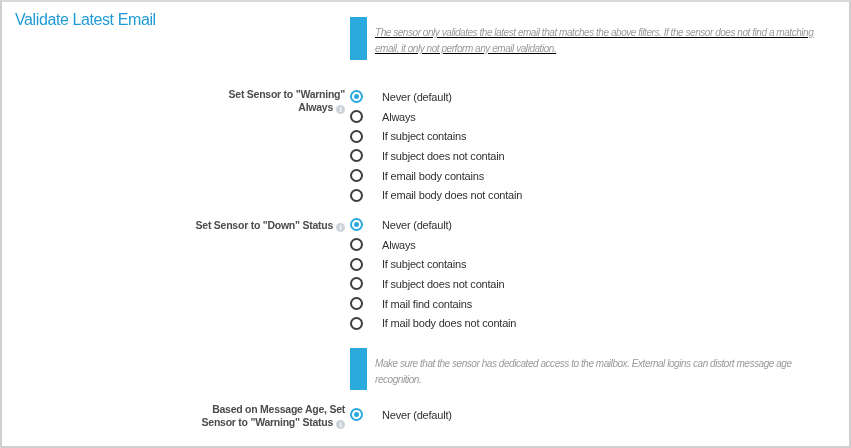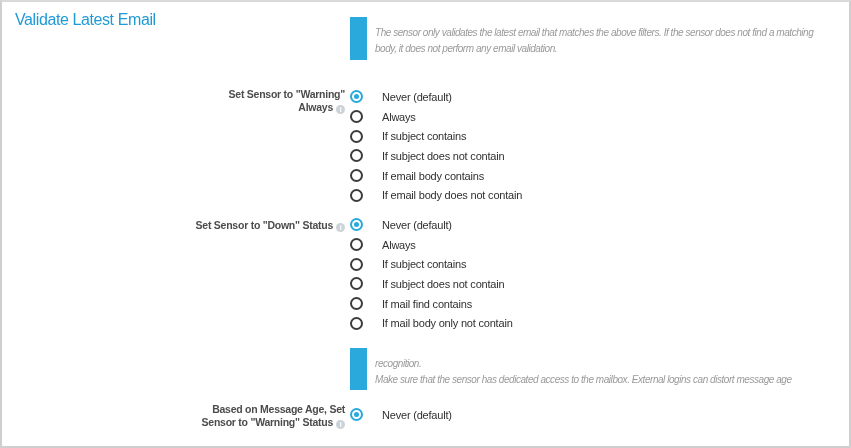--- a/index.html
+++ b/index.html
@@ -113,21 +113,21 @@
   .opt-label {
     margin-left: 5px;
     font-size: 11px;
     letter-spacing: -0.2px;
     color: #303030;
     white-space: nowrap;
     padding-left: 14px;
   }
 
   
-  .info-box-1 { top: 15px; }
+  .info-box-1 { top: 15px; text-decoration: underline; }
   .info-box-1 .info-bar { height: 43px; }
   .info-box-2 { top: 346px; }
   .info-box-2 .info-bar { height: 42px; }
 
   .group1-label { top: 86px; }
   .group1-opts  { top: 85px; }
   .group2-label { top: 217px; }
   .group2-opts  { top: 213px; }
   .group3-label { top: 401px; }
   .group3-opts  { top: 403px; }
@@ -136,21 +136,21 @@
 <body>
 
 <div class="page">
 
   <div class="page-title">Validate Latest Email</div>
 
   <div class="info-box info-box-1">
     <div class="info-bar"></div>
     <div class="info-text">
       <span class="info-line">The sensor only validates the latest email that matches the above filters. If the sensor does not find a matching</span>
-      <span class="info-line">body, it does not perform any email validation.</span>
+      <span class="info-line">email, it only not perform any email validation.</span>
     </div>
   </div>
 
   <div class="group-label group1-label">
     <span class="label-line">Set Sensor to "Warning"</span>
     <span class="label-line"><span>Always</span><span class="info-icon">i</span></span>
   </div>
   <div class="options group1-opts">
     <div class="opt">
       <span class="radio selected"></span>
@@ -197,29 +197,29 @@
     <div class="opt">
       <span class="radio"></span>
       <span class="opt-label">If subject does not contain</span>
     </div>
     <div class="opt">
       <span class="radio"></span>
       <span class="opt-label">If mail find contains</span>
     </div>
     <div class="opt">
       <span class="radio"></span>
-      <span class="opt-label">If mail body only not contain</span>
+      <span class="opt-label">If mail body does not contain</span>
     </div>
   </div>
 
   <div class="info-box info-box-2">
     <div class="info-bar"></div>
     <div class="info-text">
+      <span class="info-line">Make sure that the sensor has dedicated access to the mailbox. External logins can distort message age</span>
       <span class="info-line">recognition.</span>
-      <span class="info-line">Make sure that the sensor has dedicated access to the mailbox. External logins can distort message age</span>
     </div>
   </div>
 
   <div class="group-label group3-label">
     <span class="label-line">Based on Message Age, Set</span>
     <span class="label-line"><span>Sensor to "Warning" Status</span><span class="info-icon">i</span></span>
   </div>
   <div class="options group3-opts">
     <div class="opt">
       <span class="radio selected"></span>

